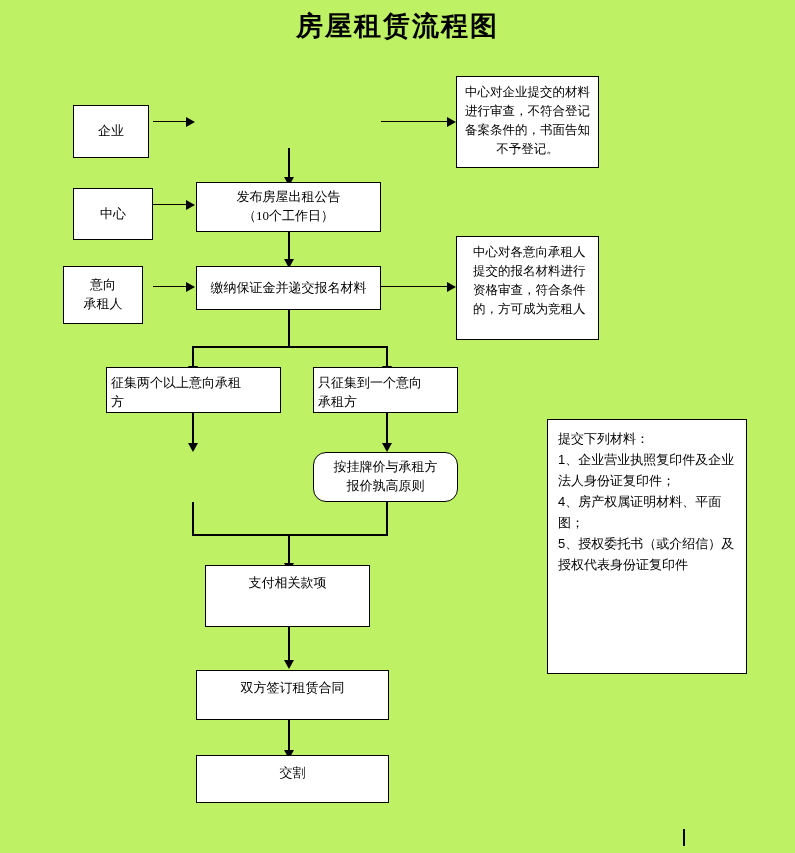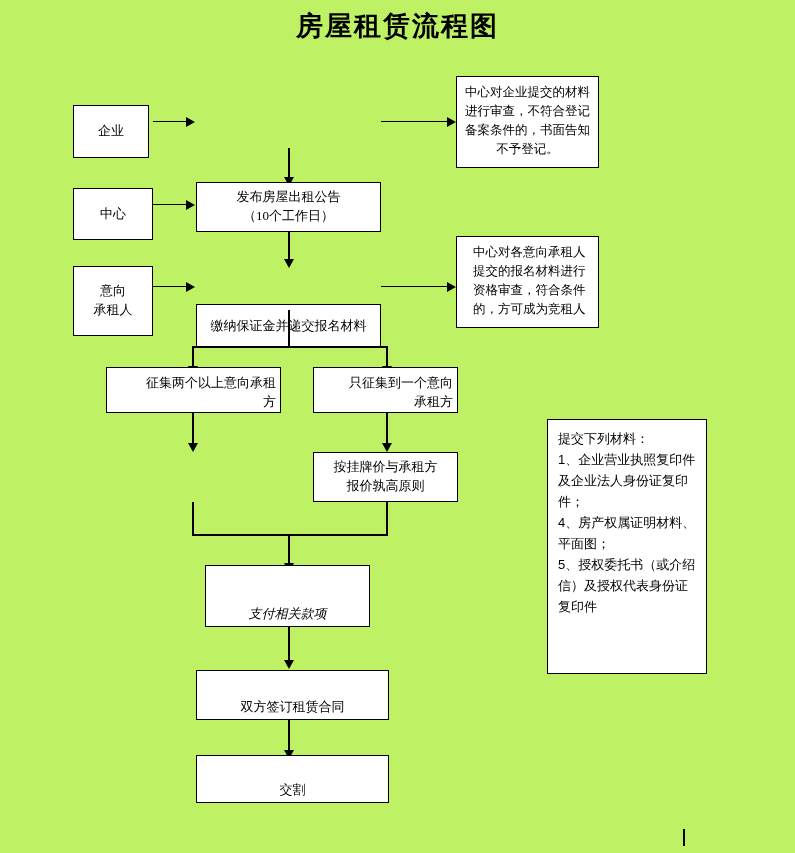--- a/index.html
+++ b/index.html
@@ -36,21 +36,21 @@
     align-items: center;
     justify-content: center;
     text-align: center;
     color: #000;
     font-size: 13px;
     line-height: 1.45;
     padding: 2px 4px;
     font-family: "Liberation Serif", "DejaVu Serif", serif;
   }
   .box.top-text {
-    align-items: flex-end;
+    align-items: flex-start;
     padding-top: 8px;
   }
   .note {
     position: absolute;
     box-sizing: border-box;
     border: 1px solid #000;
     background: #ffffff;
     color: #000;
     font-size: 12.5px;
     line-height: 1.52;
@@ -135,36 +135,36 @@
   <div class="arrow-right" style="left:186px; top:200px;"></div>
 
   <div class="box" style="left:196px; top:182px; width:185px; height:50px; flex-direction:column;">
     <span>发布房屋出租公告</span>
     <span>（10个工作日）</span>
   </div>
 
   <div class="vline" style="left:288px; top:232px; width:2px; height:27px;"></div>
   <div class="arrow-down" style="left:284px; top:259px;"></div>
 
-  <div class="box" style="left:73px; top:266px; width:80px; height:70px; flex-direction:column;">
+  <div class="box" style="left:63px; top:266px; width:80px; height:58px; flex-direction:column;">
     <span>意向</span>
     <span>承租人</span>
   </div>
 
   <div class="hline" style="left:153px; top:286px; width:33px;"></div>
   <div class="arrow-right" style="left:186px; top:282px;"></div>
 
-  <div class="box" style="left:196px; top:266px; width:185px; height:44px;margin-top:38px;">
+  <div class="box" style="left:196px; top:266px; width:185px; height:44px;">
     <span>缴纳保证金并递交报名材料</span>
   </div>
 
   <div class="hline" style="left:381px; top:286px; width:66px;"></div>
   <div class="arrow-right" style="left:447px; top:282px;"></div>
 
-  <div class="note" style="left:456px; top:236px; width:143px; height:92px;padding-left:16px;">
+  <div class="note" style="left:456px; top:236px; width:143px; height:104px;padding-left:16px;">
     <span>中心对各意向承租人提交的报名材料进行资格审查，符合条件的，方可成为竞租人</span>
   </div>
 
   <div class="vline" style="left:288px; top:310px; width:2px; height:37px;"></div>
   <div class="hline" style="left:192px; top:346px; width:196px; height:2px;"></div>
   <div class="vline" style="left:192px; top:346px; width:2px; height:22px;"></div>
   <div class="arrow-down" style="left:188px; top:366px;"></div>
   <div class="vline" style="left:386px; top:346px; width:2px; height:22px;"></div>
   <div class="arrow-down" style="left:382px; top:366px;"></div>
 
@@ -178,39 +178,39 @@
     <span>承租方</span>
   </div>
 
   <div class="vline" style="left:192px; top:413px; width:2px; height:30px;"></div>
   <div class="arrow-down" style="left:188px; top:443px;"></div>
 
   <div class="vline" style="left:386px; top:413px; width:2px; height:30px;"></div>
   <div class="arrow-down" style="left:382px; top:443px;"></div>
 
 
-  <div class="box" style="left:313px; top:452px; width:145px; height:50px; flex-direction:column;">
+  <div class="box" style="left:313px; top:452px; width:145px; height:50px; flex-direction:column;border-radius:13px;">
     <span>按挂牌价与承租方</span>
     <span>报价孰高原则</span>
   </div>
 
-  <div class="materials" style="left:547px; top:419px; width:160px; height:255px;">
+  <div class="materials" style="left:547px; top:419px; width:200px; height:255px;">
     <div>提交下列材料：</div>
     <div>1、企业营业执照复印件及企业法人身份证复印件；</div>
     <div>4、房产权属证明材料、平面图；</div>
     <div>5、授权委托书（或介绍信）及授权代表身份证复印件</div>
   </div>
 
   <div class="vline" style="left:192px; top:502px; width:2px; height:33px;"></div>
   <div class="vline" style="left:386px; top:502px; width:2px; height:33px;"></div>
   <div class="hline" style="left:192px; top:534px; width:196px; height:2px;"></div>
   <div class="vline" style="left:288px; top:534px; width:2px; height:31px;"></div>
   <div class="arrow-down" style="left:284px; top:563px;"></div>
 
-  <div class="box top-text" style="left:205px; top:565px; width:165px; height:62px;font-style:italic;">
+  <div class="box top-text" style="left:205px; top:565px; width:165px; height:62px;">
     <span>支付相关款项</span>
   </div>
 
   <div class="vline" style="left:288px; top:627px; width:2px; height:34px;"></div>
   <div class="arrow-down" style="left:284px; top:660px;"></div>
 
   <div class="box top-text" style="left:196px; top:670px; width:193px; height:50px;">
     <span>双方签订租赁合同</span>
   </div>
 

